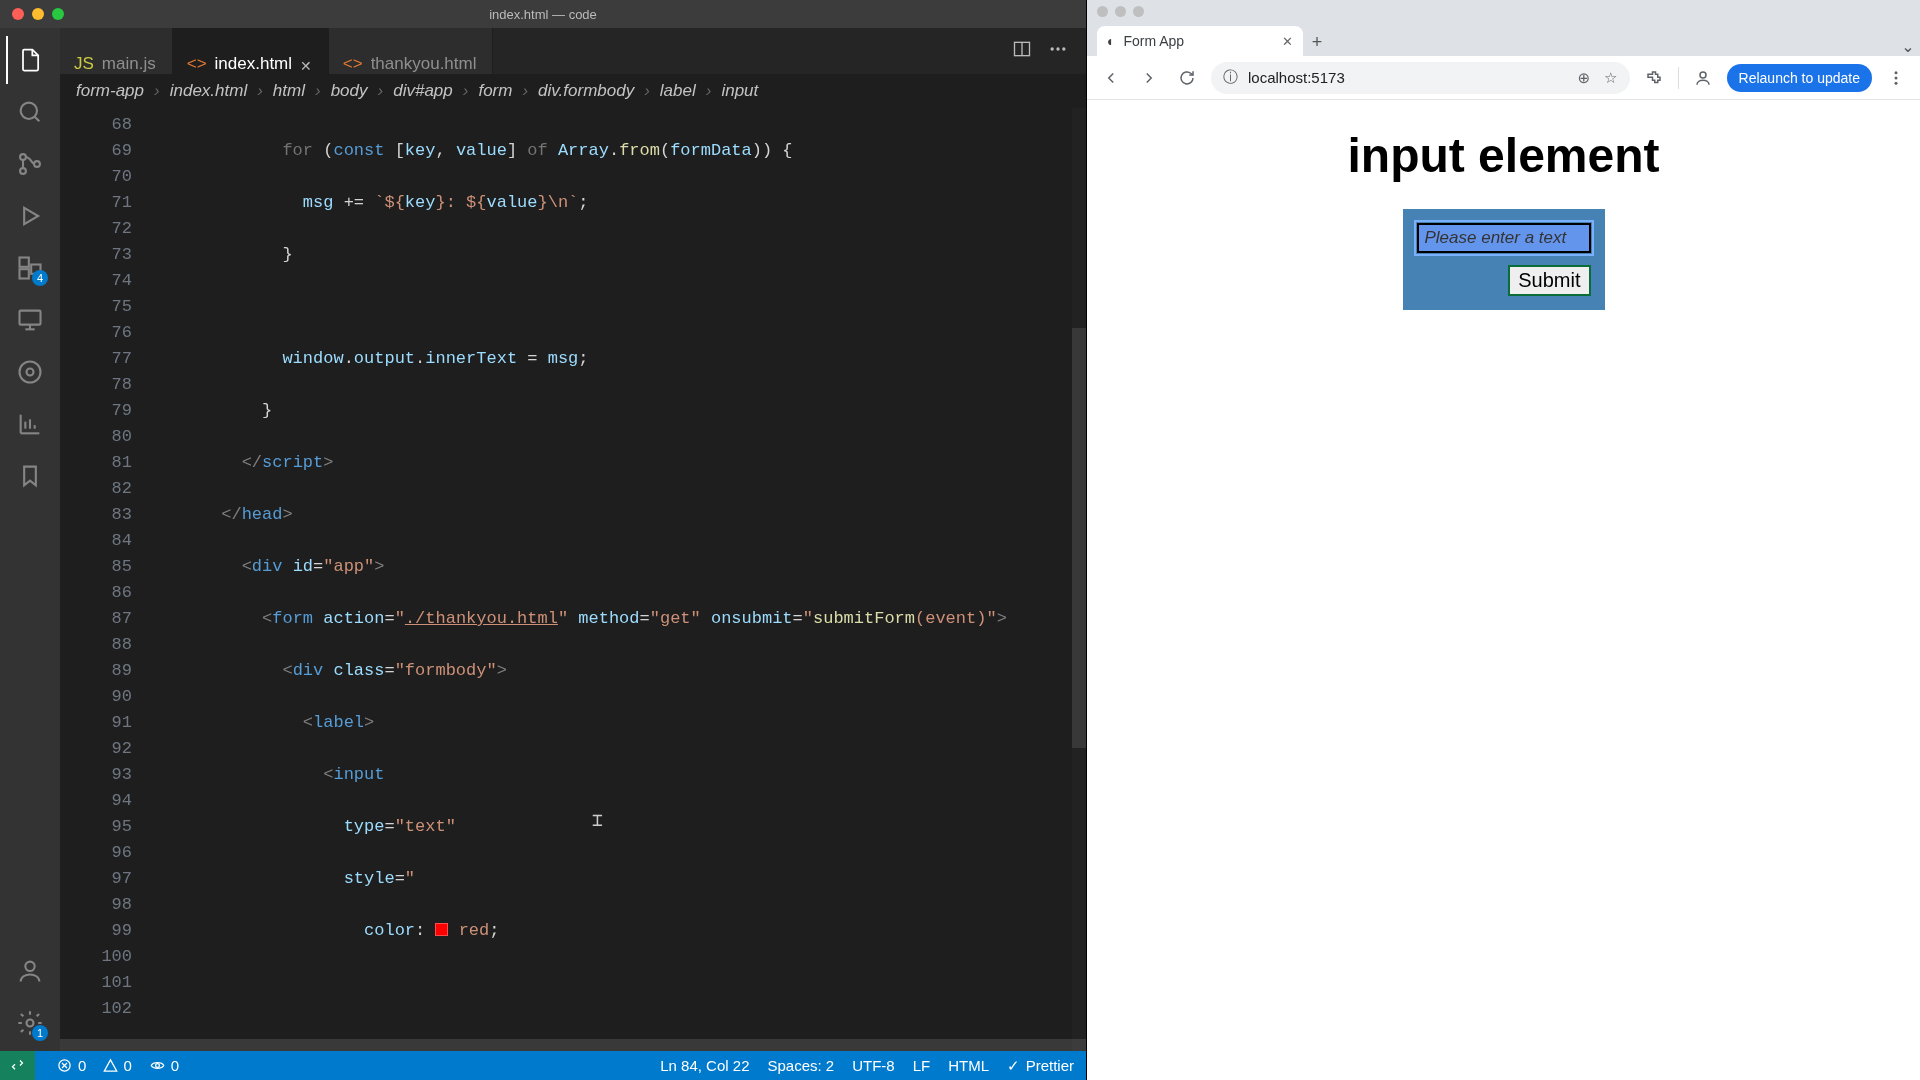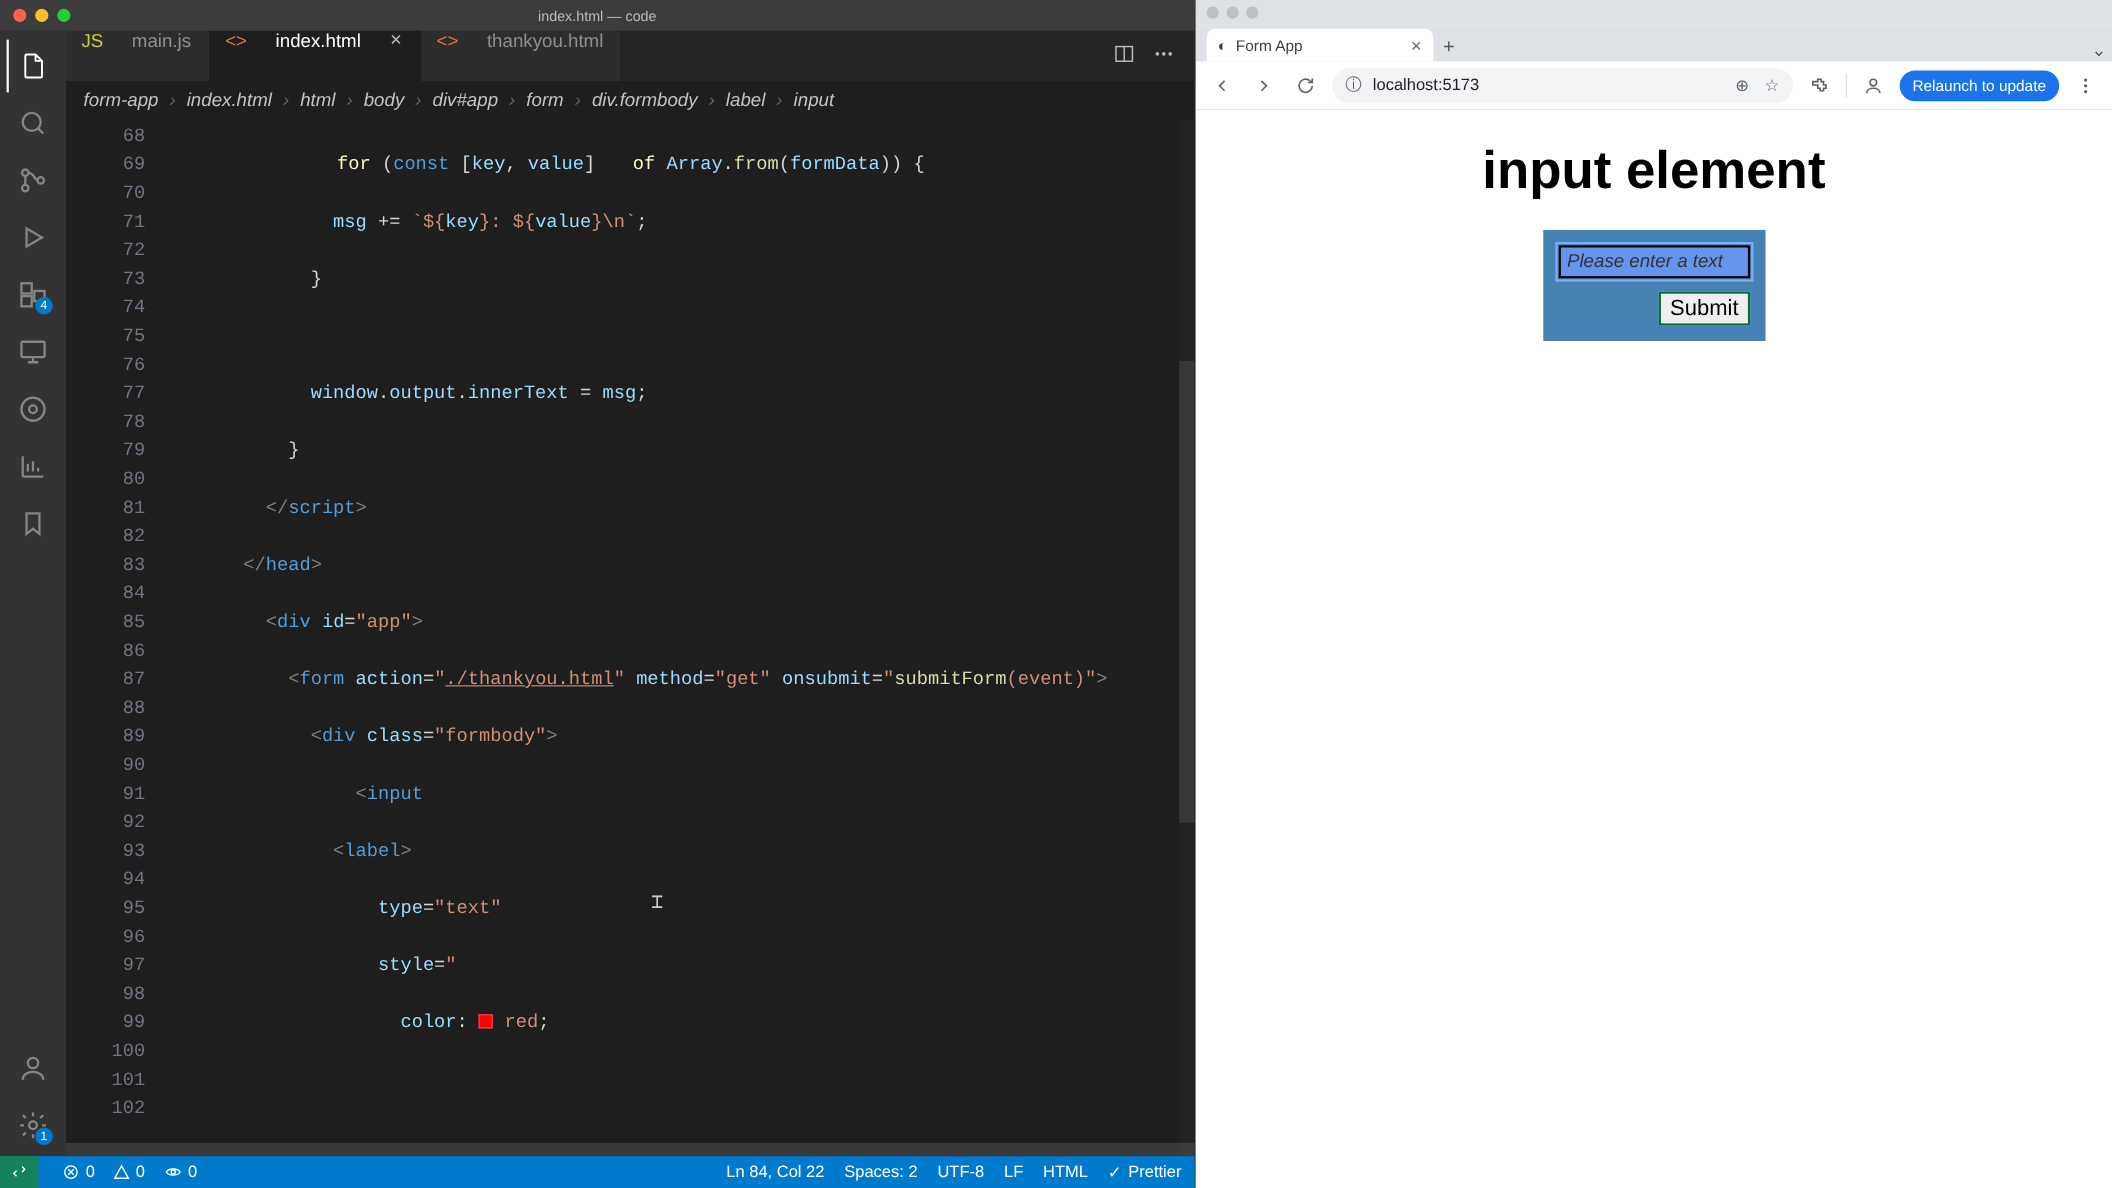--- a/index.html
+++ b/index.html
@@ -17,38 +17,38 @@
   .activitybar { width: 60px; background: #333333; display: flex; flex-direction: column; align-items: center; padding-top: 8px; gap: 4px;}
   .activitybar .ab-bottom { margin-top: auto; display:flex; flex-direction:column; align-items:center; gap:4px; padding-bottom:4px;}
   .ab-item { width: 48px; height: 48px; display: flex; align-items: center; justify-content: center; color: #858585; position: relative;}
   .ab-item.active { color: #fff; }
   .ab-item.active::before { content:""; position:absolute; left:0; top:0; bottom:0; width:2px; background:#fff;}
   .ab-badge { position: absolute; bottom: 6px; right: 6px; background: #007acc; color: #fff; border-radius: 10px; font-size: 11px; padding: 0 5px; line-height: 16px;}
   .ab-item svg { width: 28px; height: 28px; }
 
   .editor { flex: 1; display: flex; flex-direction: column; min-width:0;}
   .tabs { height: 46px; background: #252526; display: flex; align-items: center; padding-right: 8px;}
-  .tab { height: 100%; padding: 0 16px 0 14px; display: flex; align-items: flex-start; gap: 26px; color: #8f8f8f; font-size: 17px; background: #2d2d2d; border-right: 1px solid #1e1e1e;}
+  .tab { height: 100%; padding: 0 16px 0 14px; display: flex; align-items: flex-end; gap: 8px; color: #8f8f8f; font-size: 17px; background: #2d2d2d; border-right: 1px solid #1e1e1e;}
   .tab.active { background: #1e1e1e; color: #ffffff; }
   .tabs .spacer { flex:1; }
   .tab .ficon { color:#e37933; }
   .tab .ficon.js { color:#cbcb41; }
   .tab .close { color:#bbb; font-size:14px;}
   .tabs .actions { display:flex; gap:16px; color:#bbb; padding:0 10px;}
   .tabs .actions svg{width:20px;height:20px;}
 
   .breadcrumbs { height: 34px; background: #1e1e1e; display:flex; align-items:center; font-size: 17px; color:#a0a0a0; padding-left: 16px; gap: 4px; font-style: italic;}
   .breadcrumbs .chev { color:#666; margin: 0 6px;}
   .breadcrumbs .bc { color:#c3c3c3;}
   .codearea { flex:1; display:flex; font-family: Menlo, Consolas, "Courier New", monospace; font-size: 17px; line-height: 26px; background:#1e1e1e; position:relative; overflow:hidden;}
   .gutter { width: 90px; text-align: right; color:#6e7681; padding-right: 18px; user-select:none; padding-top:4px;}
   .gutter div { height: 26px; }
   .code { flex:1; color:#d4d4d4; white-space: pre; padding-top:4px; padding-left: 10px;}
   .code .line { height:26px; }
-  .k  { color:#fef9c3;margin-left:24px; } 
+  .k  { color:#737373; } 
   .v  { color:#9cdcfe; } 
   .s  { color:#ce9178; } 
   .f  { color:#dcdcaa; } 
   .t  { color:#569cd6; } 
   .p  { color:#808080; } 
   .a  { color:#9cdcfe; } 
   .sw { display:inline-block; width:13px;height:13px; vertical-align:-1px; border:1px solid rgba(255,255,255,.3);} 
   .sw.red{background:#ff0000;}
   .minimap { position:absolute; right:0; top:0; width:14px; height:100%; background: rgba(255,255,255,0.02);}
   .minimap .thumb{ position:absolute; left:0; right:0; top:220px; height:420px; background: rgba(255,255,255,0.10);}
@@ -274,22 +274,22 @@
 <div class="line"><span>              </span><span class="v">msg</span><span> += </span><span class="s">`${</span><span class="v">key</span><span class="s">}: ${</span><span class="v">value</span><span class="s">}\n`</span><span>;</span></div>
 <div class="line"><span>            </span><span>}</span></div>
 <div class="line"></div>
 <div class="line"><span>            </span><span class="v">window</span><span>.</span><span class="v">output</span><span>.</span><span class="v">innerText</span><span> = </span><span class="v">msg</span><span>;</span></div>
 <div class="line"><span>          </span><span>}</span></div>
 <div class="line"><span>        </span><span class="p">&lt;/</span><span class="t">script</span><span class="p">&gt;</span></div>
 <div class="line"><span>      </span><span class="p">&lt;/</span><span class="t">head</span><span class="p">&gt;</span></div>
 <div class="line"><span>        </span><span class="p">&lt;</span><span class="t">div</span><span> </span><span class="a">id</span><span>=</span><span class="s">"app"</span><span class="p">&gt;</span></div>
 <div class="line"><span>          </span><span class="p">&lt;</span><span class="t">form</span><span> </span><span class="a">action</span><span>=</span><span class="s">"</span><span class="s" style="text-decoration:underline">./thankyou.html</span><span class="s">"</span><span> </span><span class="a">method</span><span>=</span><span class="s">"get"</span><span> </span><span class="a">onsubmit</span><span>=</span><span class="s">"</span><span class="f">submitForm</span><span class="s">(event)</span><span class="s">"</span><span class="p">&gt;</span></div>
 <div class="line"><span>            </span><span class="p">&lt;</span><span class="t">div</span><span> </span><span class="a">class</span><span>=</span><span class="s">"formbody"</span><span class="p">&gt;</span></div>
+<div class="line"><span>              </span><span class="p">&lt;</span><span class="t">label</span><span class="p">&gt;</span></div>
 <div class="line"><span>                </span><span class="p">&lt;</span><span class="t">input</span></div>
-<div class="line"><span>              </span><span class="p">&lt;</span><span class="t">label</span><span class="p">&gt;</span></div>
 <div class="line"><span>                  </span><span class="a">type</span><span>=</span><span class="s">"text"</span></div>
 <div class="line"><span>                  </span><span class="a">style</span><span>=</span><span class="s">"</span></div>
 <div class="line"><span>                    </span><span class="a">color</span><span>: </span><span class="sw red"></span> <span class="s">red</span><span>;</span></div>
 
 
 
 
 
 
 

